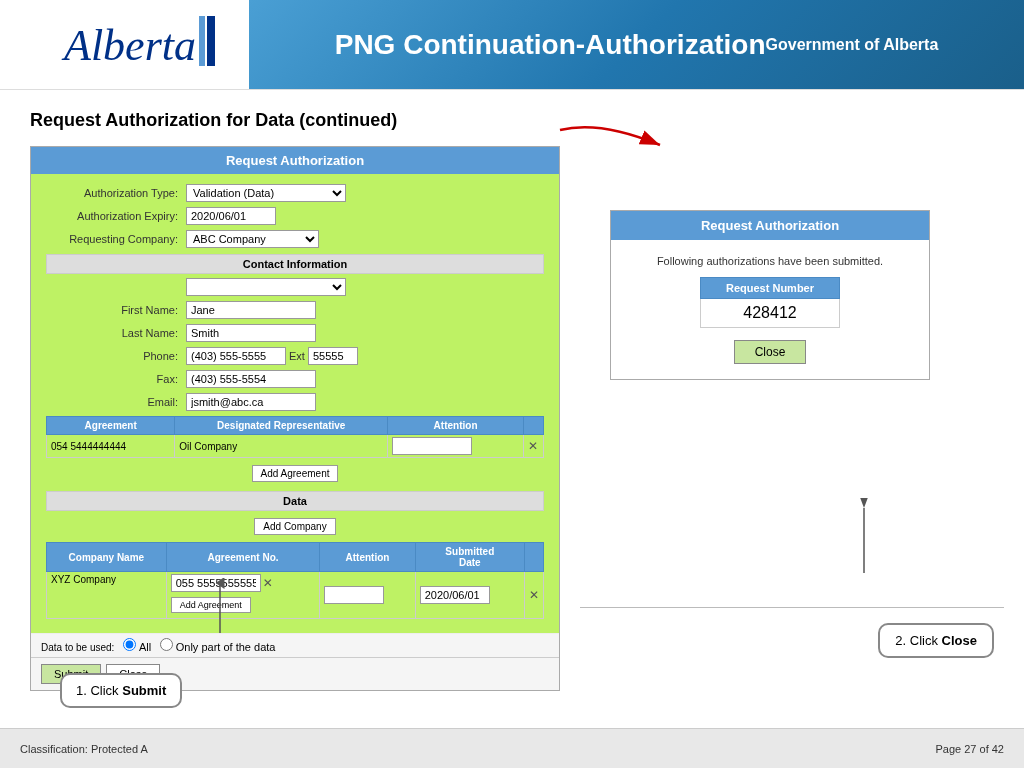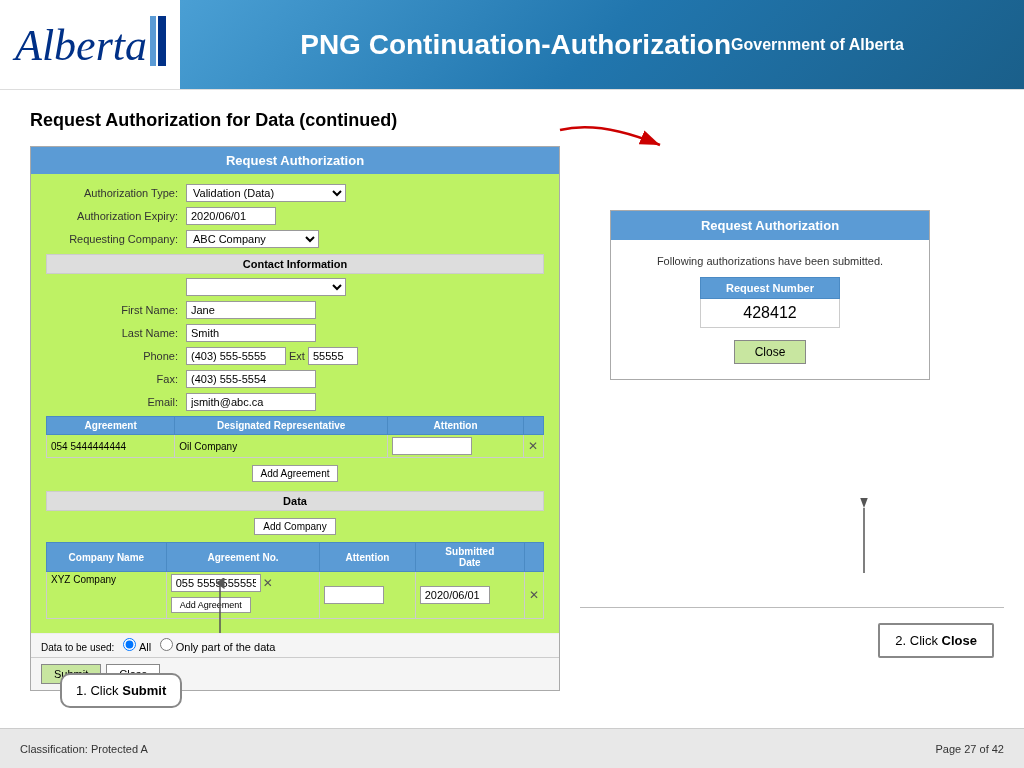--- a/index.html
+++ b/index.html
@@ -14,25 +14,26 @@
 
     
     .header {
       display: flex;
       align-items: stretch;
       height: 90px;
       background: #fff;
       border-bottom: 1px solid #ddd;
     }
     .header-logo {
-      width: 180px;
+      width: 220px;
       display: flex;
       align-items: center;
       justify-content: center;
       padding: 10px 20px;
+      margin-left: 29px;
     }
     .header-title-area {
       flex: 1;
       background: linear-gradient(135deg, #4a9fd4 0%, #2176ae 50%, #1a5f8a 100%);
       display: flex;
       flex-direction: row;
       align-items: center;
       justify-content: center;
       padding: 10px 20px;
     }
@@ -480,21 +481,21 @@
               <td>428412</td>
             </tr>
           </tbody>
         </table>
         <button class="btn-close-confirm">Close</button>
       </div>
     </div>
 
     <div style="position:absolute; bottom:100px; left:0; right:-10px; height:1px; background:#bbb;"></div>
 
-    <div style="position:absolute; bottom:50px; right:0px; border:2px solid #888; border-radius:2px; background:#fff; padding:8px 15px; font-size:13px; color:#000;">
+    <div style="position:absolute; bottom:50px; right:0px; border:2px solid #888; border-radius:10px; background:#fff; padding:8px 15px; font-size:13px; color:#000;">
       <span>2. Click </span><strong>Close</strong>
     </div>
 
     <svg style="position:absolute; bottom:130px; right:110px; width:60px; height:80px;" viewBox="0 0 60 80">
       <defs>
         <marker id="arrowhead2" markerWidth="8" markerHeight="6" refX="0" refY="3" orient="auto">
           <polygon points="8 0, 0 3, 8 6" fill="#555"></polygon>
         </marker>
       </defs>
       <path d="M 40 75 L 40 10" stroke="#555" stroke-width="1.5" fill="none" marker-end="url(#arrowhead2)"></path>

